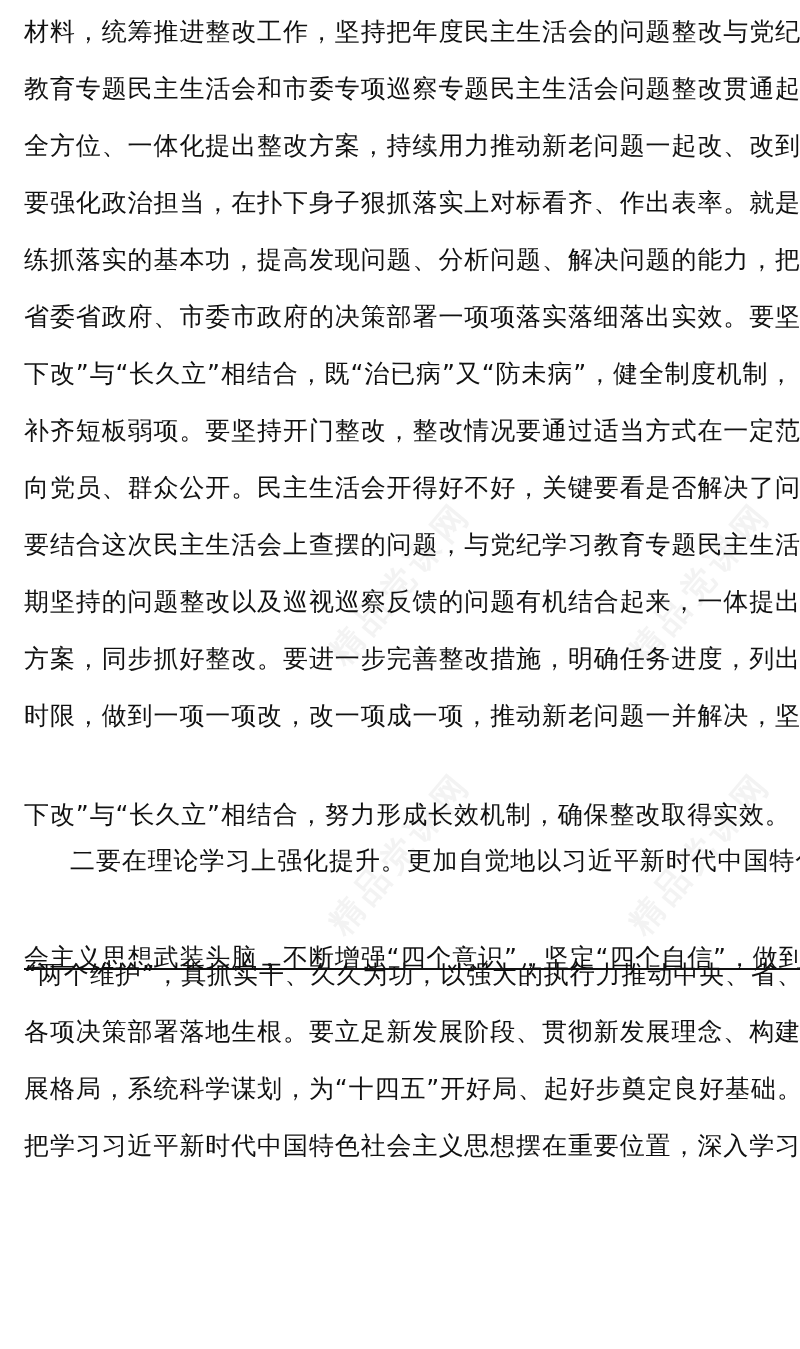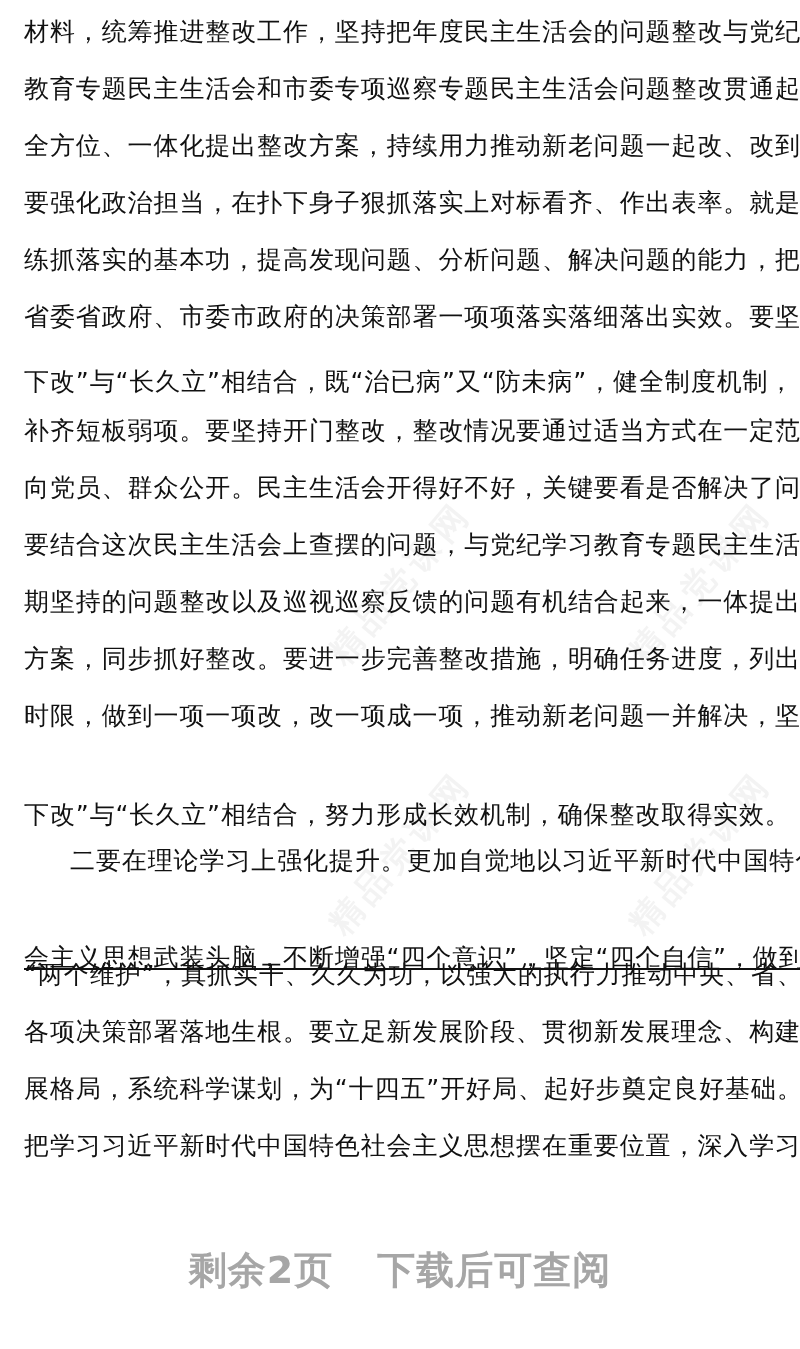--- a/index.html
+++ b/index.html
@@ -72,36 +72,33 @@
   <div class="watermark" style="left:300px; top:830px;">精品党课网</div>
   <div class="watermark" style="left:600px; top:830px;">精品党课网</div>
 
   <div>
     <div class="line" style="top:12px;">材料，统筹推进整改工作，坚持把年度民主生活会的问题整改与党纪学习</div>
     <div class="line" style="top:69px;">教育专题民主生活会和市委专项巡察专题民主生活会问题整改贯通起来，</div>
     <div class="line" style="top:126px;">全方位、一体化提出整改方案，持续用力推动新老问题一起改、改到位。</div>
     <div class="line" style="top:183px;">要强化政治担当，在扑下身子狠抓落实上对标看齐、作出表率。就是要苦</div>
     <div class="line" style="top:240px;">练抓落实的基本功，提高发现问题、分析问题、解决问题的能力，把中央、</div>
     <div class="line" style="top:297px;">省委省政府、市委市政府的决策部署一项项落实落细落出实效。要坚持“当</div>
-    <div class="line" style="top:362px;">下改”与“长久立”相结合，既“治已病”又“防未病”，健全制度机制，</div>
+    <div class="line" style="top:354px;">下改”与“长久立”相结合，既“治已病”又“防未病”，健全制度机制，</div>
     <div class="line" style="top:411px;">补齐短板弱项。要坚持开门整改，整改情况要通过适当方式在一定范围内</div>
     <div class="line" style="top:468px;">向党员、群众公开。民主生活会开得好不好，关键要看是否解决了问题。</div>
     <div class="line" style="top:525px;">要结合这次民主生活会上查摆的问题，与党纪学习教育专题民主生活会长</div>
     <div class="line" style="top:582px;">期坚持的问题整改以及巡视巡察反馈的问题有机结合起来，一体提出整改</div>
     <div class="line" style="top:639px;">方案，同步抓好整改。要进一步完善整改措施，明确任务进度，列出整改</div>
     <div class="line" style="top:696px;">时限，做到一项一项改，改一项成一项，推动新老问题一并解决，坚持“当</div>
     <div class="line" style="top:795px;">下改”与“长久立”相结合，努力形成长效机制，确保整改取得实效。</div>
   </div>
 
   <div>
     <div class="line indent" style="top:841px;">二要在理论学习上强化提升。更加自觉地以习近平新时代中国特色社</div>
     <div class="line" style="top:938px;text-decoration:underline;">会主义思想武装头脑，不断增强“四个意识”，坚定“四个自信”，做到</div>
     <div class="line" style="top:955px;">“两个维护”，真抓实干、久久为功，以强大的执行力推动中央、省、市</div>
     <div class="line" style="top:1012px;">各项决策部署落地生根。要立足新发展阶段、贯彻新发展理念、构建新发</div>
     <div class="line" style="top:1069px;">展格局，系统科学谋划，为“十四五”开好局、起好步奠定良好基础。要</div>
     <div class="line" style="top:1126px;">把学习习近平新时代中国特色社会主义思想摆在重要位置，深入学习习近</div>
   </div>
 
-  <div class="more-banner">
-    <span>剩余2页</span><span class="gap"></span><span>下载后可查阅</span>
-  </div>
 
 </div>
 
 </body></html>

